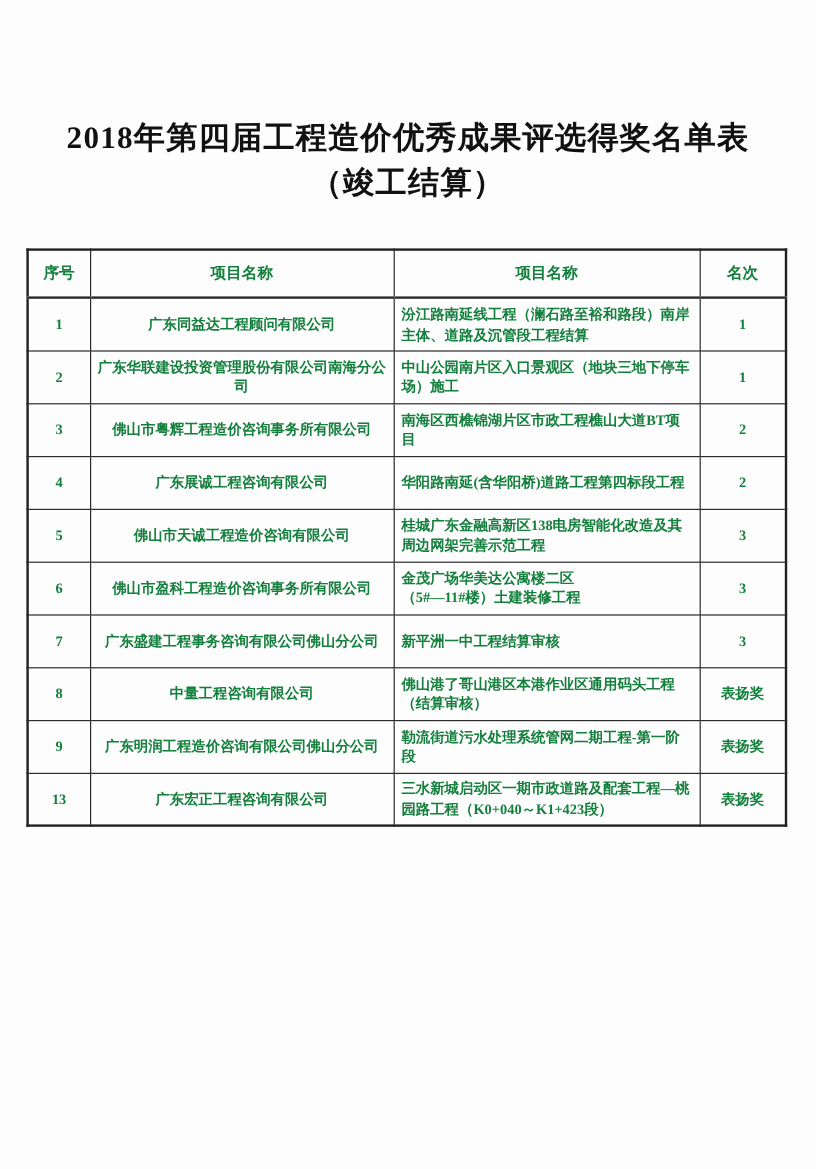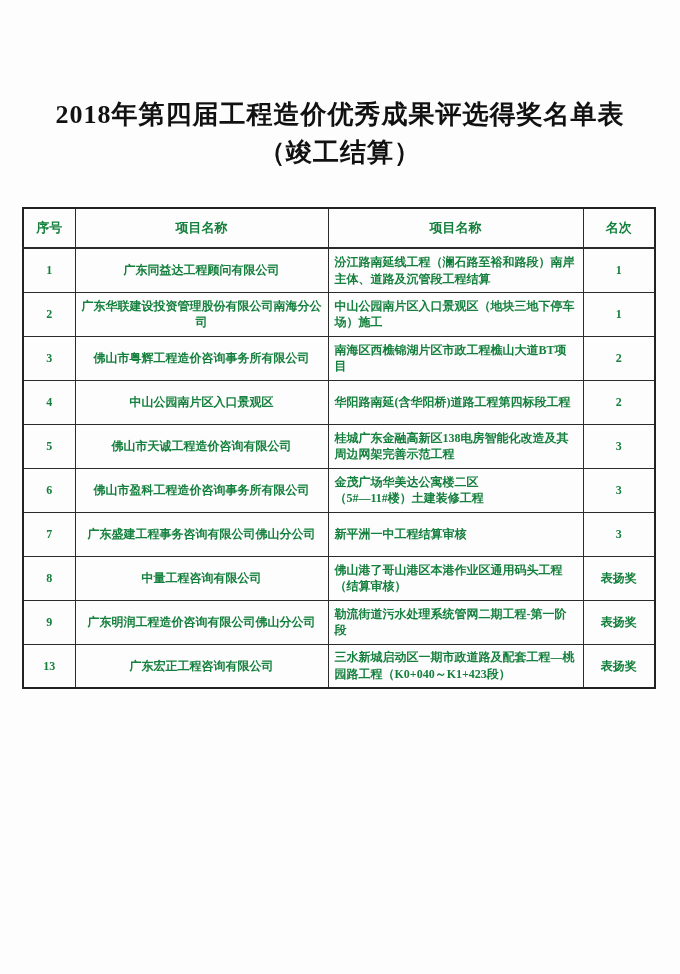--- a/index.html
+++ b/index.html
@@ -95,21 +95,21 @@
           <td class="c-rank">1</td>
         </tr>
         <tr>
           <td class="c-no">3</td>
           <td class="c-company">佛山市粤辉工程造价咨询事务所有限公司</td>
           <td class="c-project">南海区西樵锦湖片区市政工程樵山大道BT项目</td>
           <td class="c-rank">2</td>
         </tr>
         <tr>
           <td class="c-no">4</td>
-          <td class="c-company">中山公园南片区入口景观区</td>
+          <td class="c-company">广东展诚工程咨询有限公司</td>
           <td class="c-project">华阳路南延(含华阳桥)道路工程第四标段工程</td>
           <td class="c-rank">2</td>
         </tr>
         <tr>
           <td class="c-no">5</td>
           <td class="c-company">佛山市天诚工程造价咨询有限公司</td>
           <td class="c-project">桂城广东金融高新区138电房智能化改造及其周边网架完善示范工程</td>
           <td class="c-rank">3</td>
         </tr>
         <tr>

